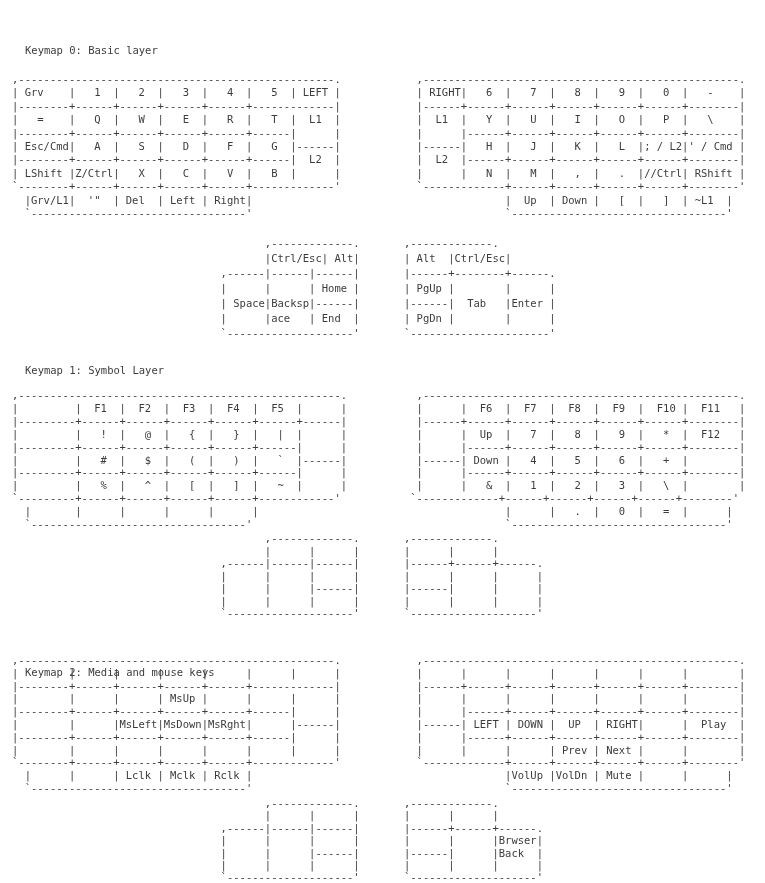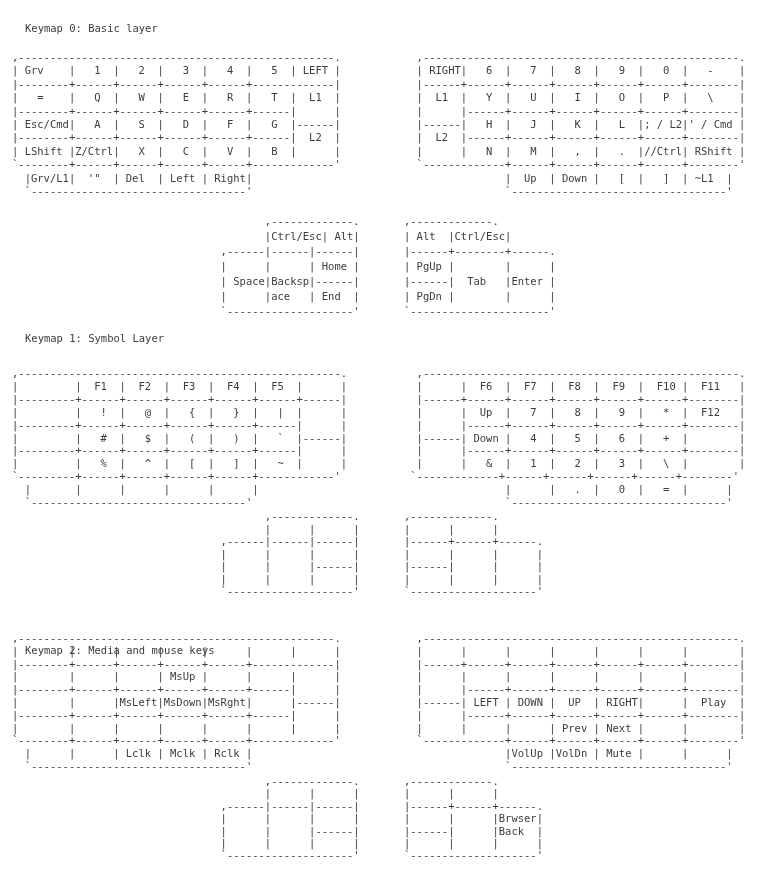--- a/index.html
+++ b/index.html
@@ -9,20 +9,21 @@
     width: 765px;
     height: 883px;
     overflow: hidden;
     position: relative;
     font-family: "DejaVu Sans Mono", "Liberation Mono", monospace;
   }
   .doc {
     position: absolute;
     inset: 0;
     color: #3c3c3c;
+    margin-top: 22px;
   }
   .km-title {
     position: absolute;
     left: 25px;
     font-size: 10.5px;
     line-height: 13px;
     white-space: pre;
     color: #3c3c3c;
   }
   pre.ascii {
@@ -31,21 +32,21 @@
     margin: 0;
     font-family: "DejaVu Sans Mono", "Liberation Mono", monospace;
     font-size: 10.5px;
     white-space: pre;
     color: #3c3c3c;
   }
   
   #k0-title { top: 22px; }
   #k0-main  { top: 51px;  line-height: 13.4px; }
   #k0-thumb { top: 214px; line-height: 15px; }
-  #k1-title { top: 332px; }
+  #k1-title { top: 342px; }
   #k1-main  { top: 367px; line-height: 12.9px; }
   #k1-thumb { top: 510px; line-height: 12.5px; }
   #k2-title { top: 644px; }
   #k2-main  { top: 632px; line-height: 12.8px; }
   #k2-thumb { top: 775px; line-height: 12.4px; }
 </style>
 </head>
 <body>
 
 <div class="doc">

